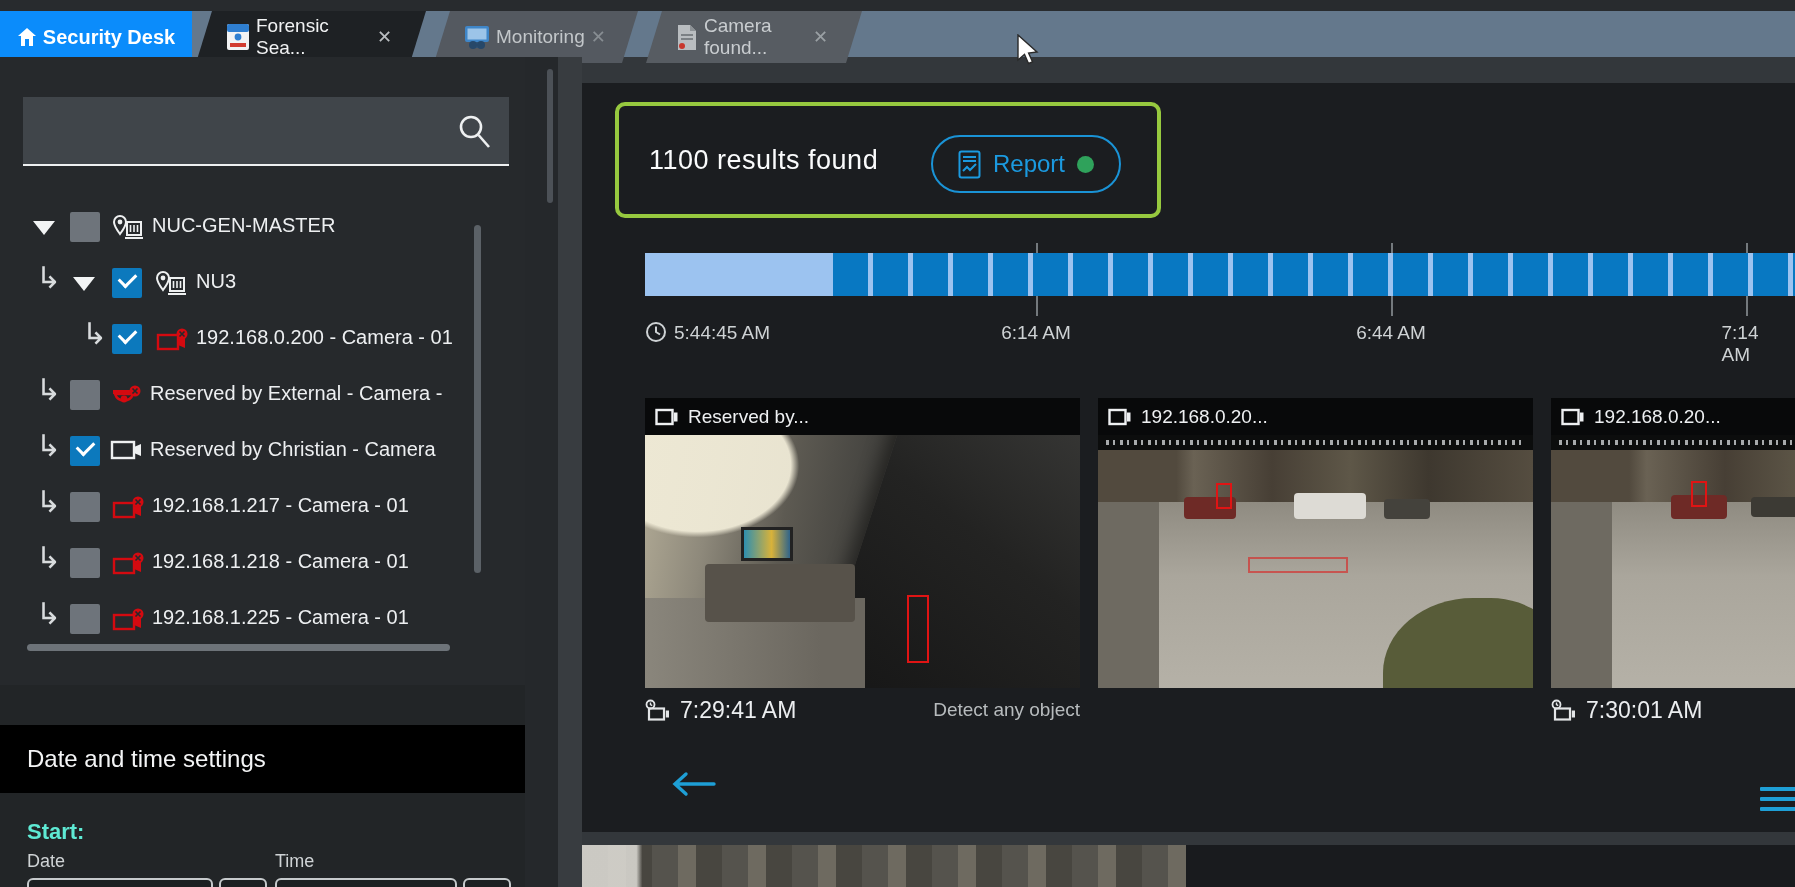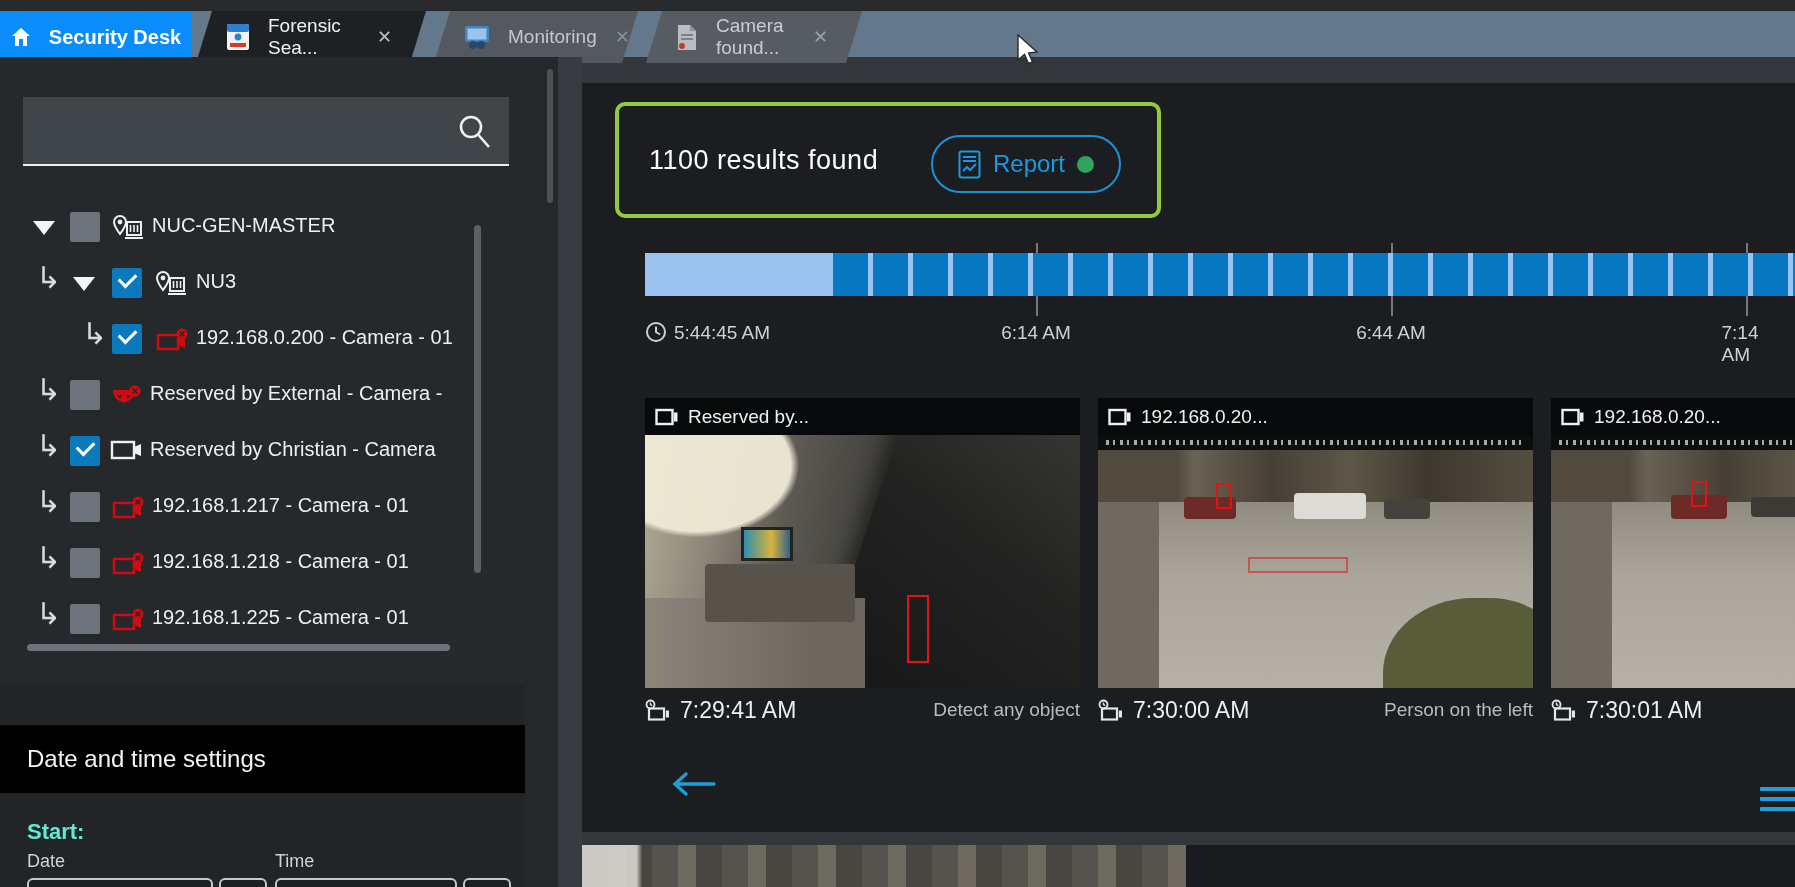--- a/index.html
+++ b/index.html
@@ -3,21 +3,21 @@
 <meta charset="utf-8">
 <style>
   * { margin:0; padding:0; box-sizing:border-box; }
   html,body { width:1795px; height:887px; background:#33373b; overflow:hidden; }
   body { font-family:"Liberation Sans", sans-serif; color:#e9ebed; }
   .screen { position:relative; width:1795px; height:887px; background:#33373b; overflow:hidden; }
 
   
   .tabbar { position:absolute; left:0; top:0; width:1795px; height:57px; background:#64788c; }
   .tabbar-topstrip { position:absolute; left:0; top:0; width:1795px; height:11px; background:#282b2e; }
-  .tab { position:absolute; top:11px; height:52px; display:flex; align-items:center; gap:18px; font-size:19px; }
+  .tab { position:absolute; top:11px; height:52px; display:flex; align-items:center; gap:6px; font-size:19px; }
   .tab-home { left:0; width:192px; background:#0b8cfb; color:#ffffff; font-weight:bold; font-size:20px; justify-content:center; }
   .tab-slant { clip-path:polygon(16px 0, 100% 0, calc(100% - 16px) 100%, 0 100%); padding:0 34px 0 30px; }
   .tab-forensic { left:196px; width:230px; background:#1e2124; color:#f1f2f3; }
   .tab-monitoring { left:434px; width:204px; background:#545960; color:#c3c7ca; }
   .tab-camconf { left:646px; width:216px; background:#575c62; color:#c9cdd0; }
   .tab-close { margin-left:auto; font-size:18px; }
   .tab-forensic .tab-close { color:#b9bdc0; }
   .tab-monitoring .tab-close { color:#878d92; }
   .tab-camconf .tab-close { color:#9aa0a4; }
 
@@ -446,41 +446,29 @@
         <svg width="27" height="22" viewBox="0 0 27 22">
             <circle cx="5.5" cy="5.5" r="4" fill="none" stroke="#e3e5e7" stroke-width="1.8"></circle>
             <path d="M5.5 3.4 V5.5 L7.2 6.6" fill="none" stroke="#e3e5e7" stroke-width="1.4"></path>
             <rect x="4" y="9.5" width="15" height="11" fill="none" stroke="#e3e5e7" stroke-width="2.2"></rect>
             <rect x="20.8" y="11.5" width="3.2" height="7" fill="#e3e5e7"></rect>
           </svg>
       </span>
       <span class="rf-time">7:29:41 AM</span>
       <span class="rf-tag">Detect any object</span>
     </div>
-    <div class="result-footer" style="left:516px">
+    <div class="result-footer" style="left:969px">
       <span>
         <svg width="27" height="22" viewBox="0 0 27 22">
             <circle cx="5.5" cy="5.5" r="4" fill="none" stroke="#e3e5e7" stroke-width="1.8"></circle>
             <path d="M5.5 3.4 V5.5 L7.2 6.6" fill="none" stroke="#e3e5e7" stroke-width="1.4"></path>
             <rect x="4" y="9.5" width="15" height="11" fill="none" stroke="#e3e5e7" stroke-width="2.2"></rect>
             <rect x="20.8" y="11.5" width="3.2" height="7" fill="#e3e5e7"></rect>
           </svg>
       </span>
-      <span class="rf-time">7:30:00 AM</span>
-      <span class="rf-tag">Person on the left</span>
-    </div>
-    <div class="result-footer" style="left:969px">
-      <span>
-        <svg width="27" height="22" viewBox="0 0 27 22">
-            <circle cx="5.5" cy="5.5" r="4" fill="none" stroke="#e3e5e7" stroke-width="1.8"></circle>
-            <path d="M5.5 3.4 V5.5 L7.2 6.6" fill="none" stroke="#e3e5e7" stroke-width="1.4"></path>
-            <rect x="4" y="9.5" width="15" height="11" fill="none" stroke="#e3e5e7" stroke-width="2.2"></rect>
-            <rect x="20.8" y="11.5" width="3.2" height="7" fill="#e3e5e7"></rect>
-          </svg>
-      </span>
       <span class="rf-time">7:30:01 AM</span>
       <span class="rf-tag"></span>
     </div>
 
     <div class="page-arrow">
       <svg width="46" height="26" viewBox="0 0 46 26">
           <path d="M44 13 H6 M16 3 L5 13 L16 23" fill="none" stroke="#1e9fd6" stroke-width="3.4" stroke-linecap="round"></path>
         </svg>
     </div>
 

